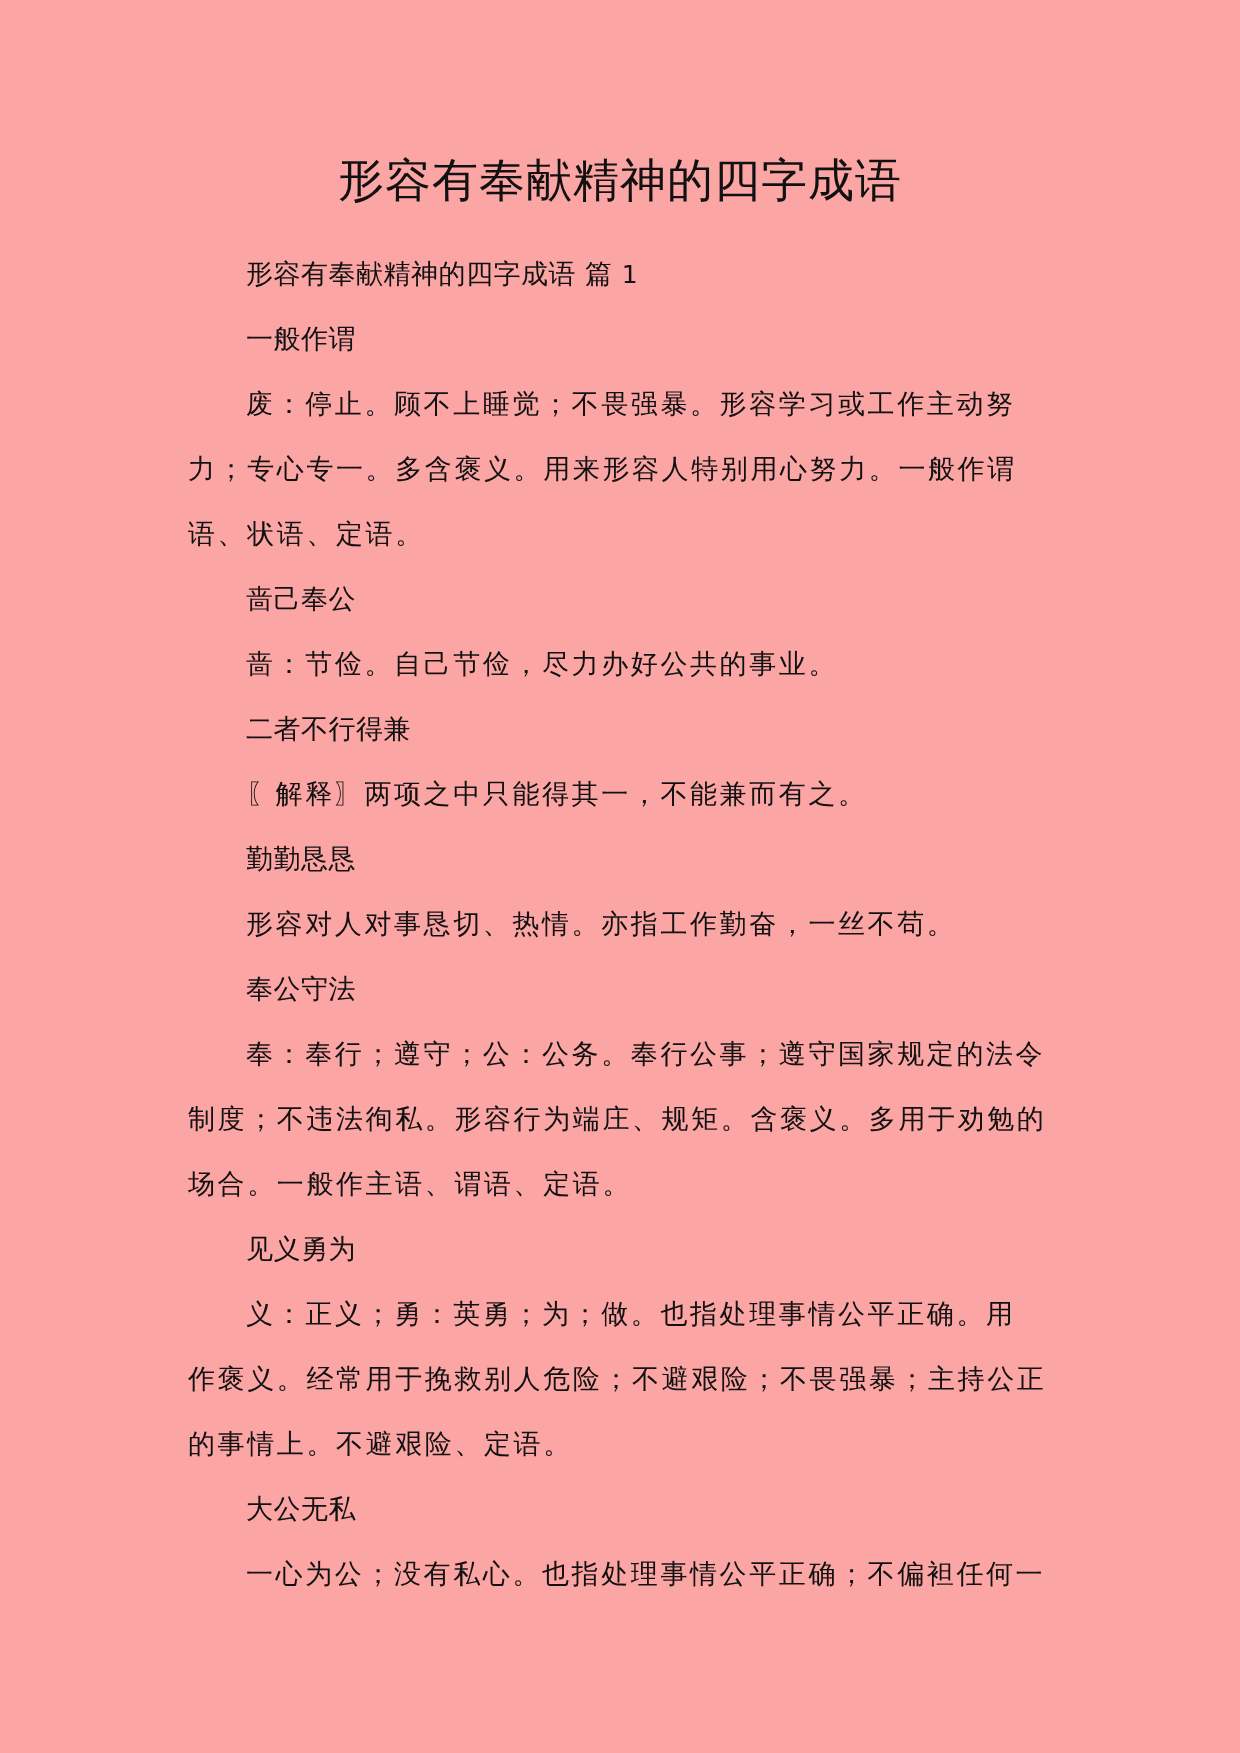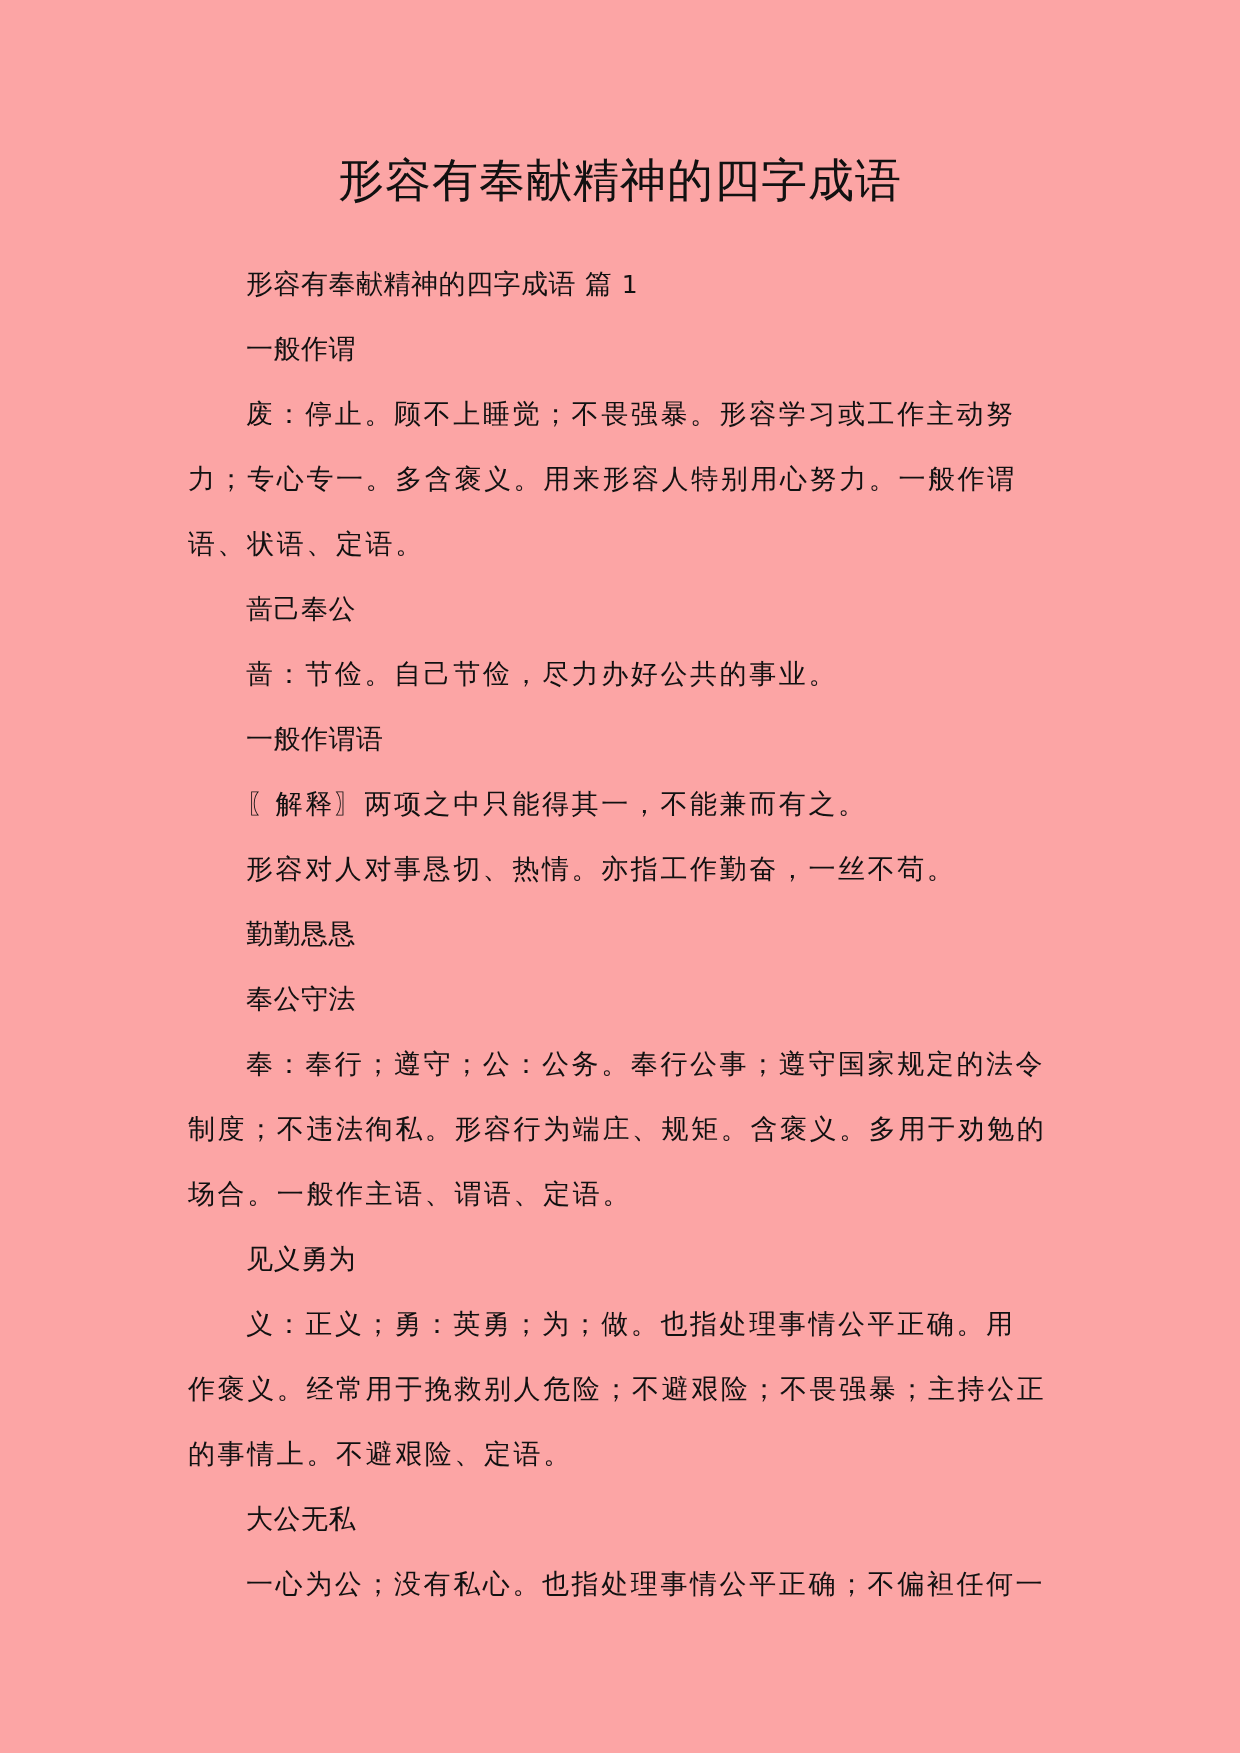--- a/index.html
+++ b/index.html
@@ -31,21 +31,21 @@
       text-align: center;
       font-size: 46px;
       line-height: 60px;
       letter-spacing: 1px;
       font-weight: normal;
       margin: 0;
     }
     .body {
       position: absolute;
       left: 188px;
-      top: 251px;
+      top: 241px;
       width: 870px;
       font-size: 27px;
       line-height: 65px;
     }
     .line {
       display: block;
       height: 65px;
       white-space: nowrap;
       letter-spacing: 2.6px;
     }
@@ -70,25 +70,25 @@
     <span class="line indent heading-line section-label"><span>形容有奉献精神的四字成语</span>&nbsp;<span>篇</span>&nbsp;<span class="num">1</span></span>
 
     <span class="line indent heading-line">一般作谓</span>
     <span class="line indent">废：停止。顾不上睡觉；不畏强暴。形容学习或工作主动努</span>
     <span class="line">力；专心专一。多含褒义。用来形容人特别用心努力。一般作谓</span>
     <span class="line">语、状语、定语。</span>
 
     <span class="line indent heading-line">啬己奉公</span>
     <span class="line indent">啬：节俭。自己节俭，尽力办好公共的事业。</span>
 
-    <span class="line indent heading-line">一般作谓语</span>
+    <span class="line indent heading-line">二者不行得兼</span>
     <span class="line indent">〖解释〗两项之中只能得其一，不能兼而有之。</span>
 
+    <span class="line indent heading-line">勤勤恳恳</span>
     <span class="line indent">形容对人对事恳切、热情。亦指工作勤奋，一丝不苟。</span>
-    <span class="line indent heading-line">勤勤恳恳</span>
 
     <span class="line indent heading-line">奉公守法</span>
     <span class="line indent">奉：奉行；遵守；公：公务。奉行公事；遵守国家规定的法令</span>
     <span class="line">制度；不违法徇私。形容行为端庄、规矩。含褒义。多用于劝勉的</span>
     <span class="line">场合。一般作主语、谓语、定语。</span>
 
     <span class="line indent heading-line">见义勇为</span>
     <span class="line indent">义：正义；勇：英勇；为；做。也指处理事情公平正确。用</span>
     <span class="line">作褒义。经常用于挽救别人危险；不避艰险；不畏强暴；主持公正</span>
     <span class="line">的事情上。不避艰险、定语。</span>

